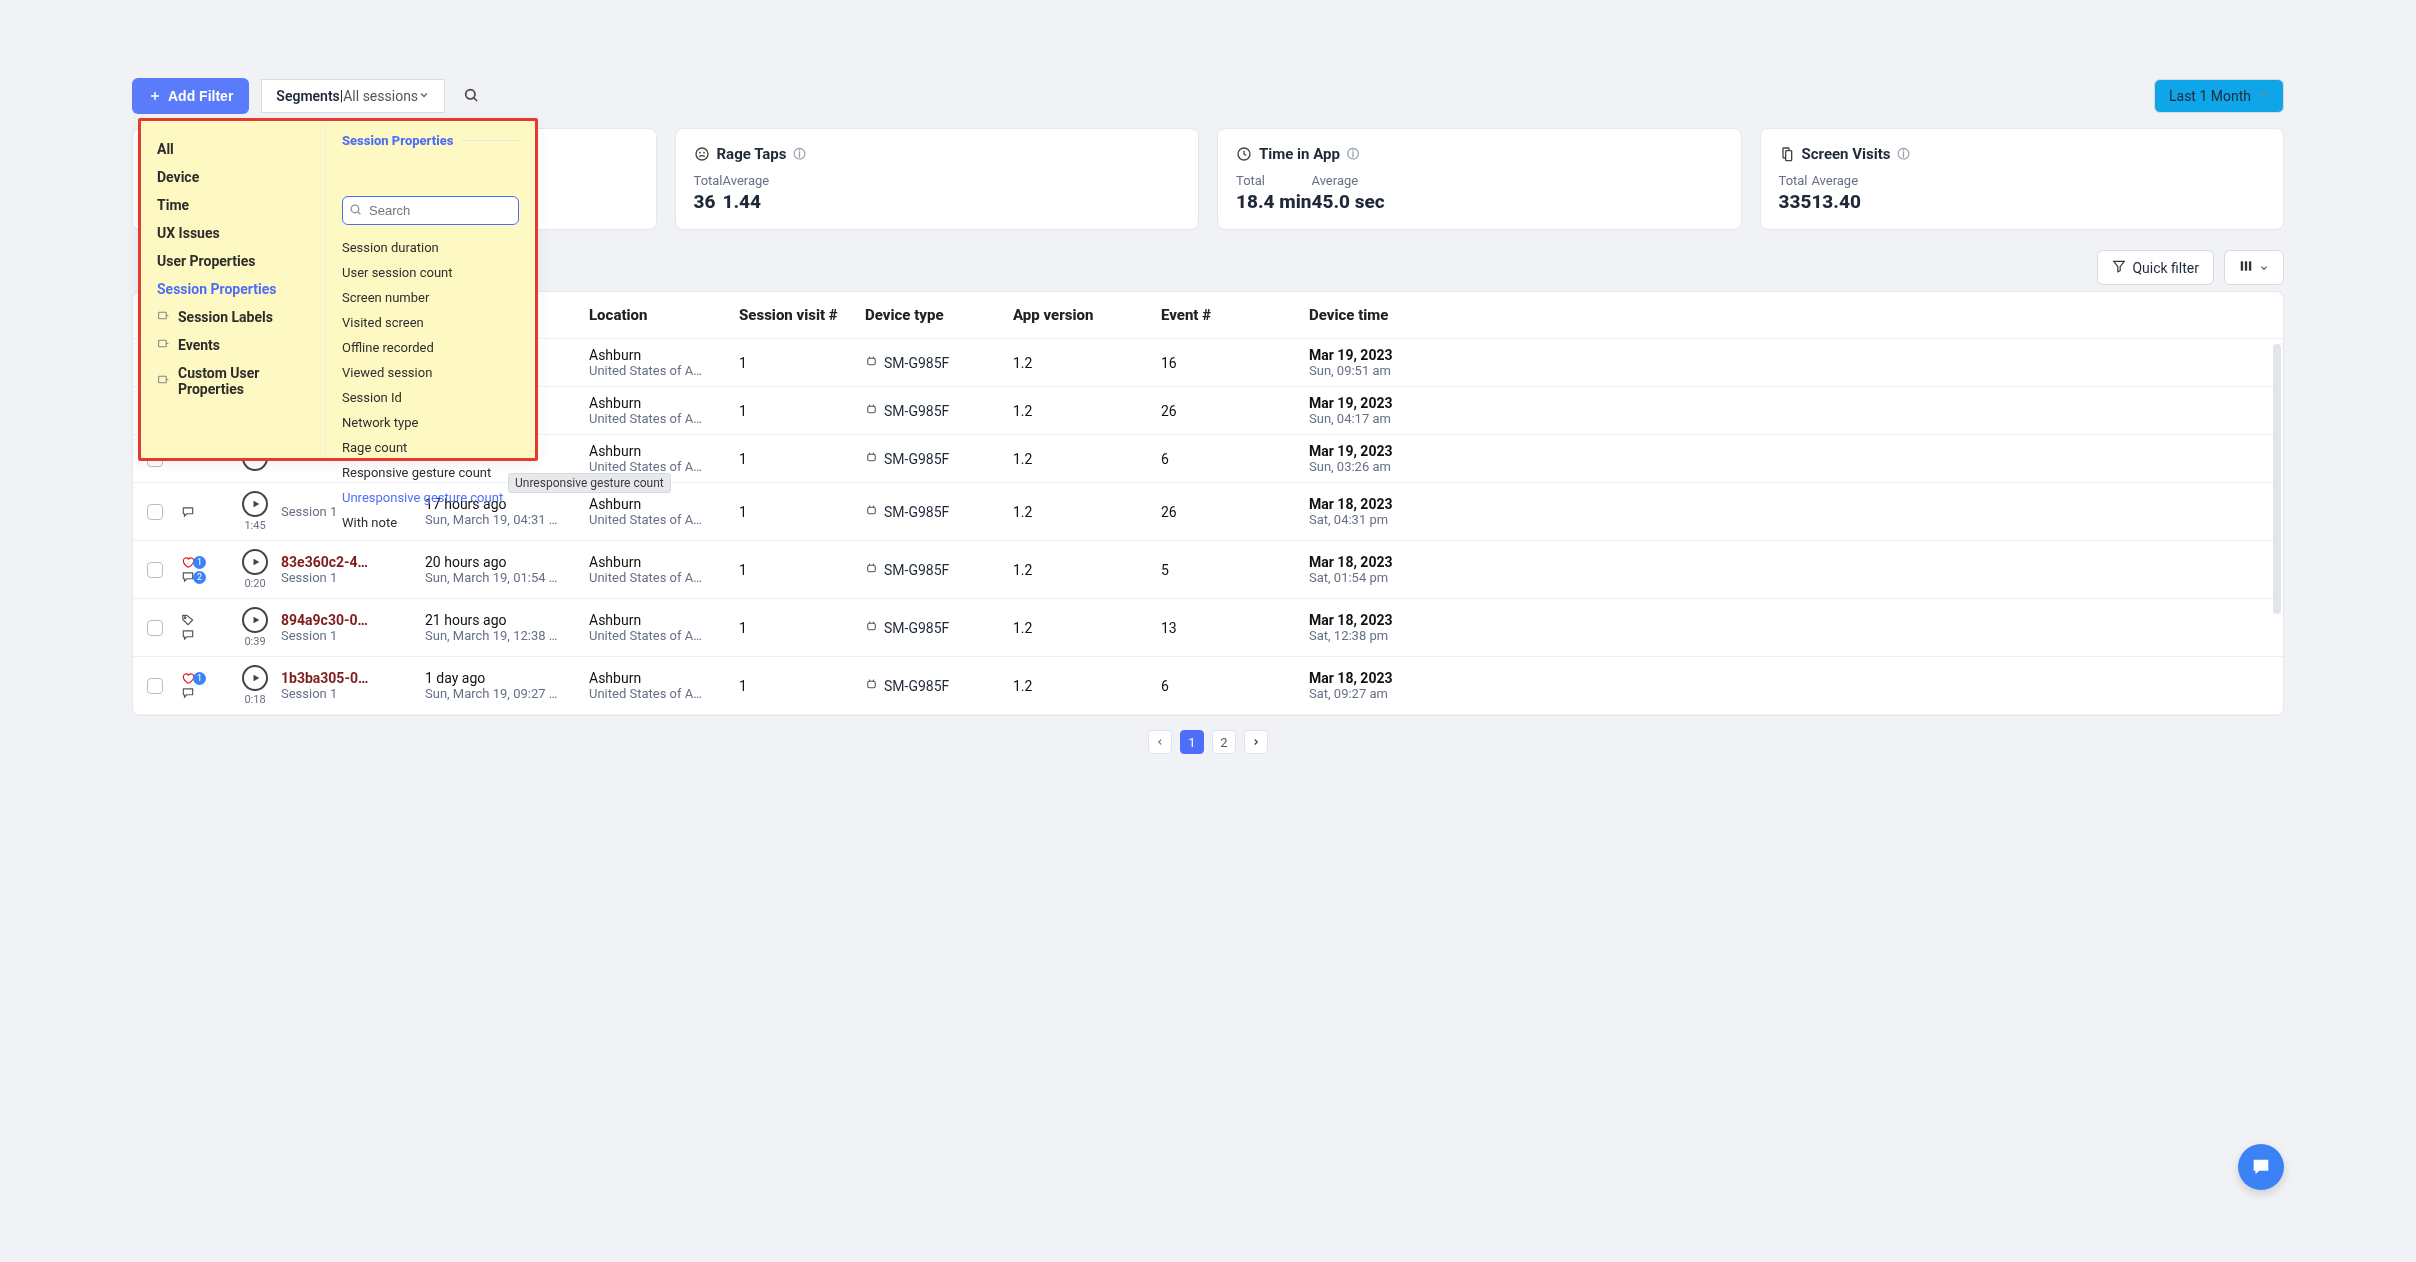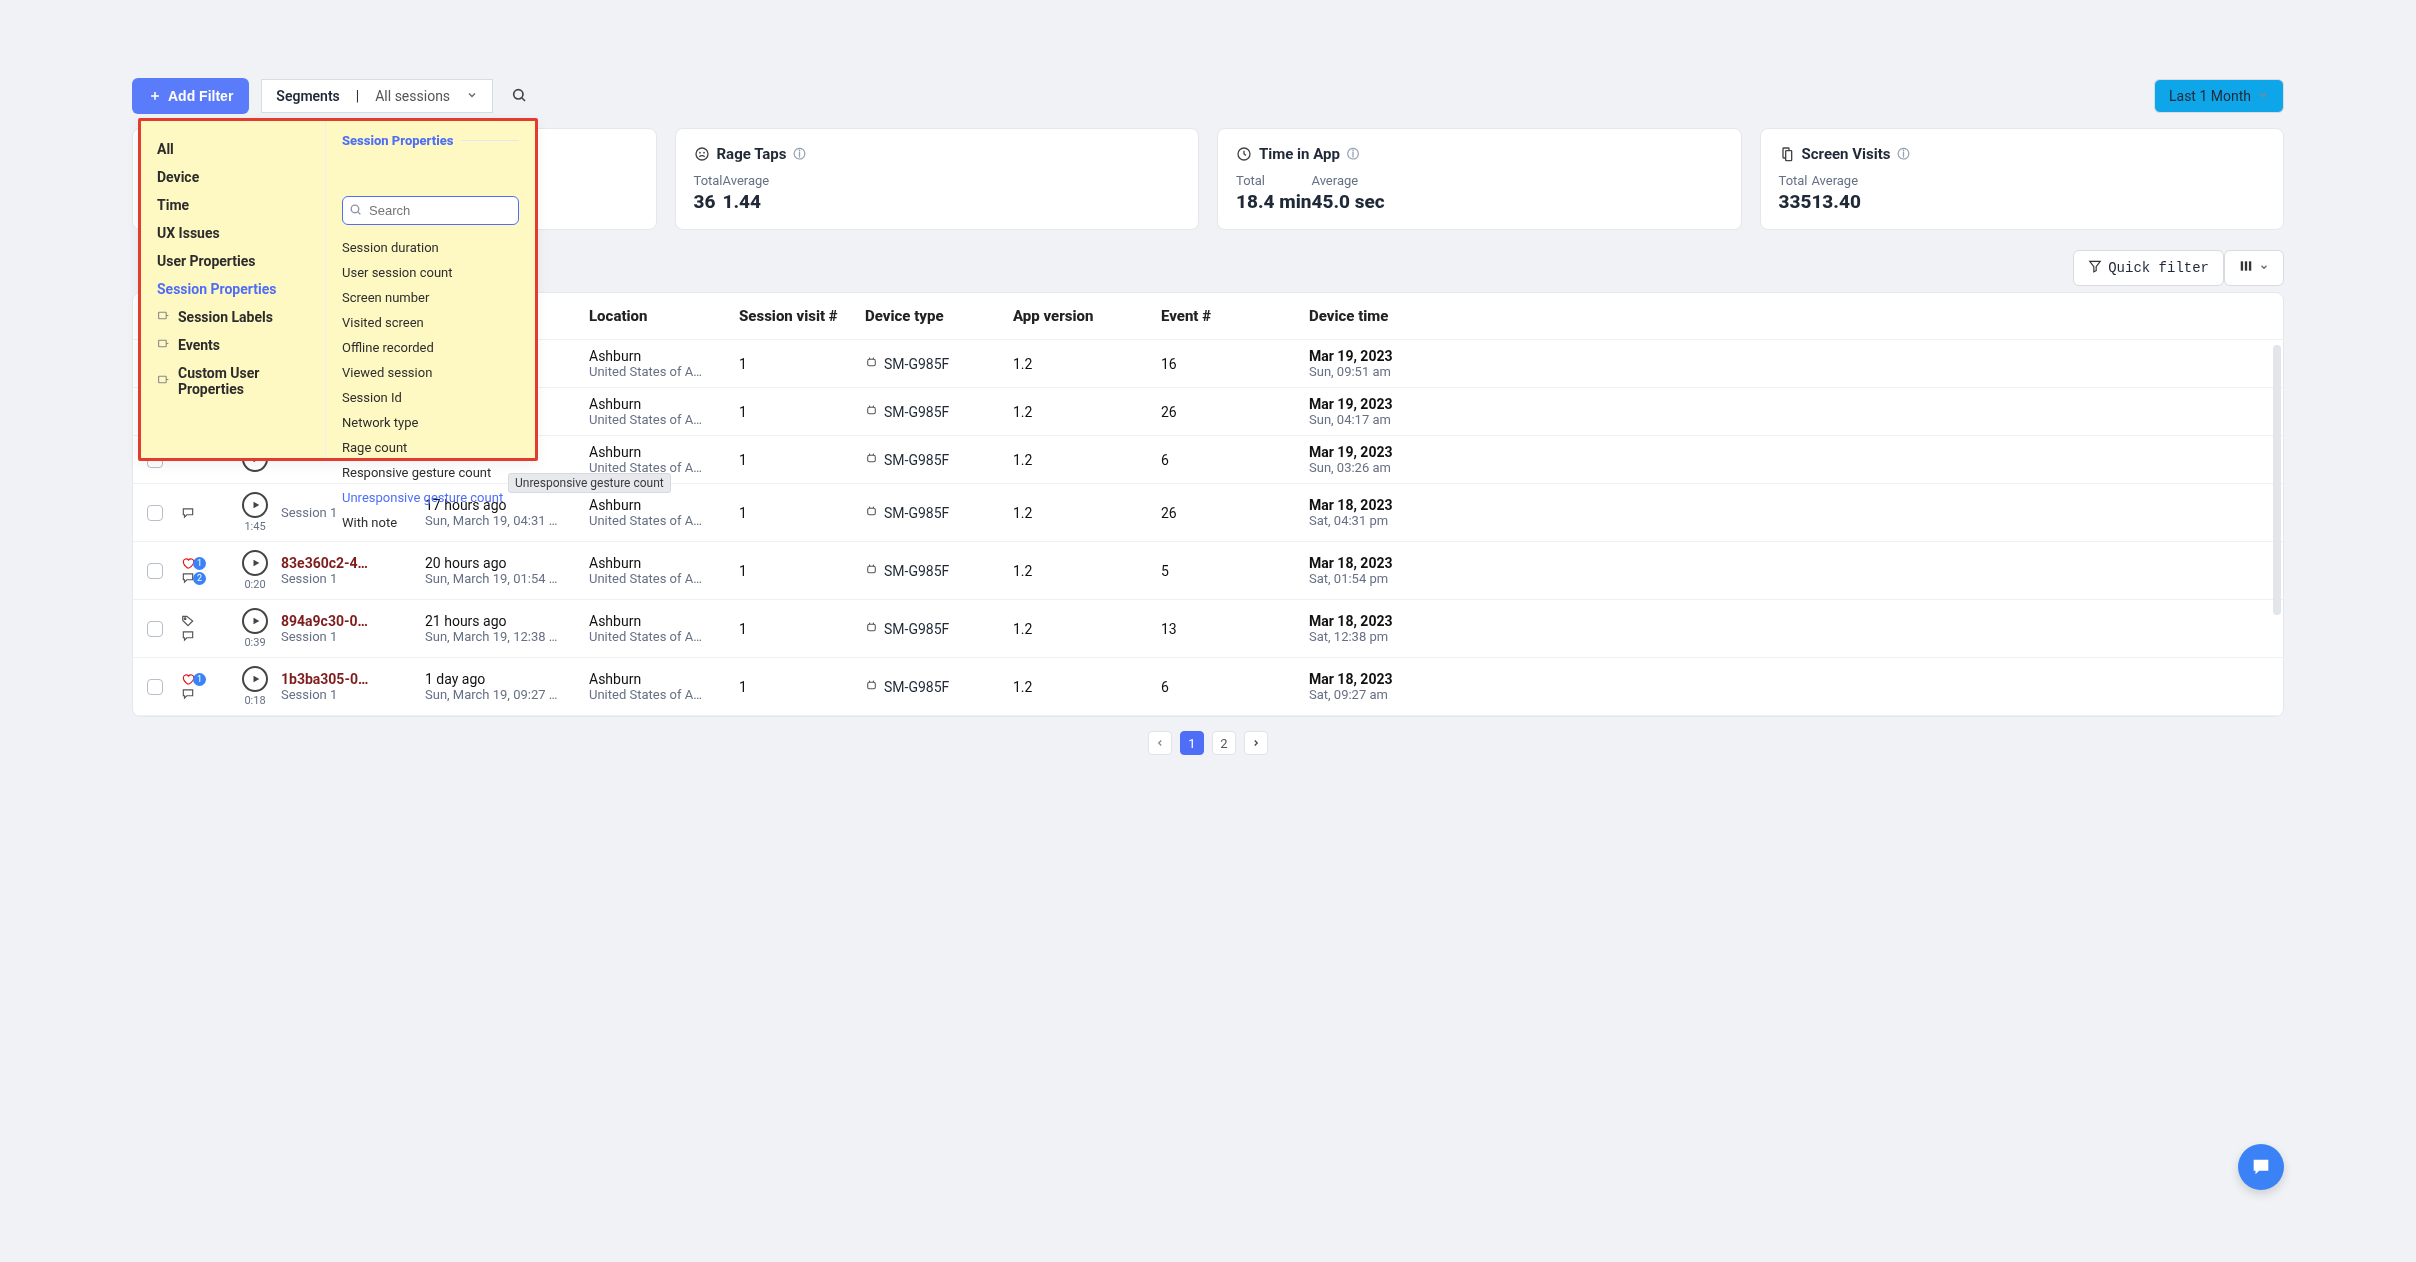--- a/index.html
+++ b/index.html
@@ -36,21 +36,21 @@
       cursor: pointer;
     }
     .segments {
       background: #fff;
       border: 1px solid #d6dbe4;
       border-radius: 0;
       padding: 8px 14px;
       font-size: 14px;
       display: flex;
       align-items: center;
-      gap: 16px;
+      gap: 0;
       cursor: pointer;
     }
     .segments .seg-label { font-weight: 600; }
     .segments .seg-value { color: #555; }
     .topbar-search {
       color: #555;
       padding: 6px;
       cursor: pointer;
     }
     .time-range {
@@ -104,22 +104,22 @@
     }
     .card-stat .num {
       font-size: 19px;
       font-weight: 800;
     }
     
     .quick-row {
       display: flex;
       justify-content: flex-end;
       align-items: center;
+      gap: 10px;
       margin-bottom: 6px;
-      font-family: Liberation Mono, monospace;
     }
     .quick-filter-btn, .cols-btn {
       background: #fff;
       border: 1px solid #d6dbe4;
       border-radius: 6px;
       padding: 8px 14px;
       font-size: 14px;
       display: flex;
       align-items: center;
       gap: 6px;

